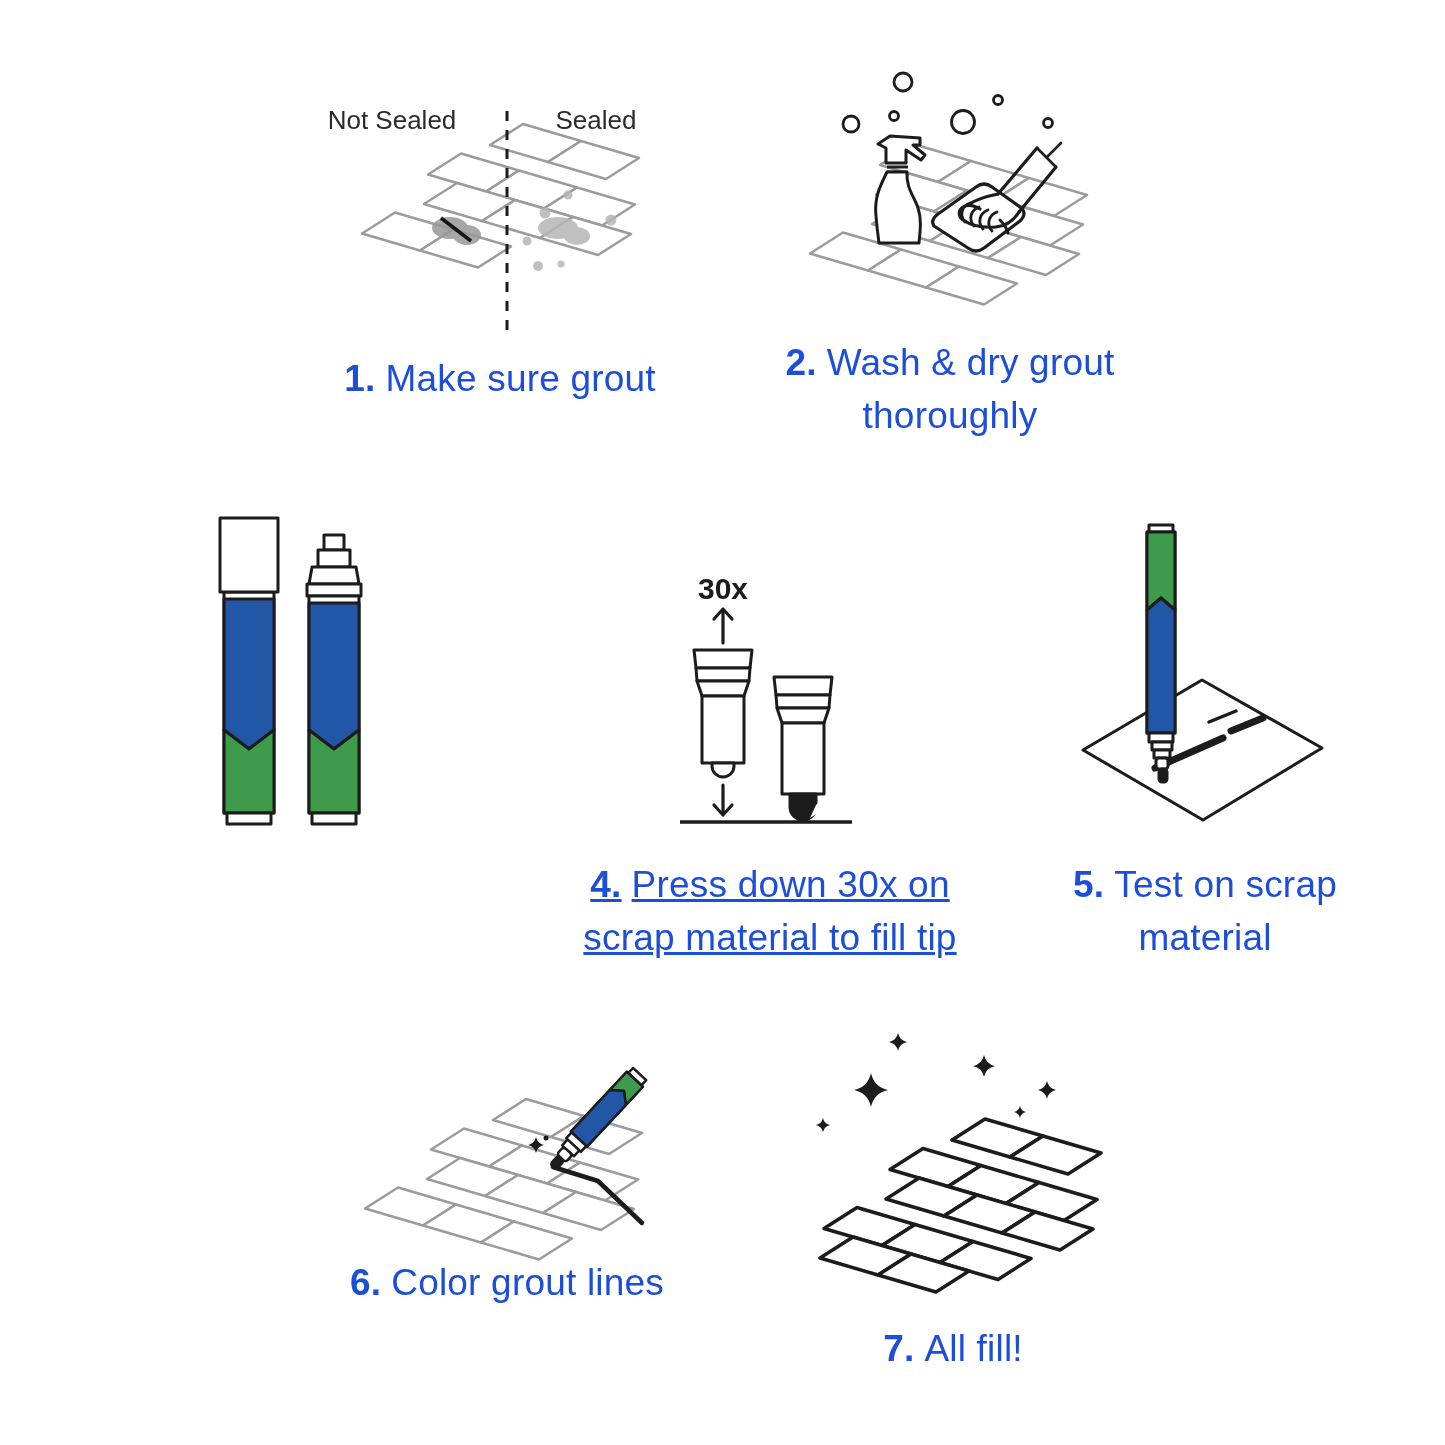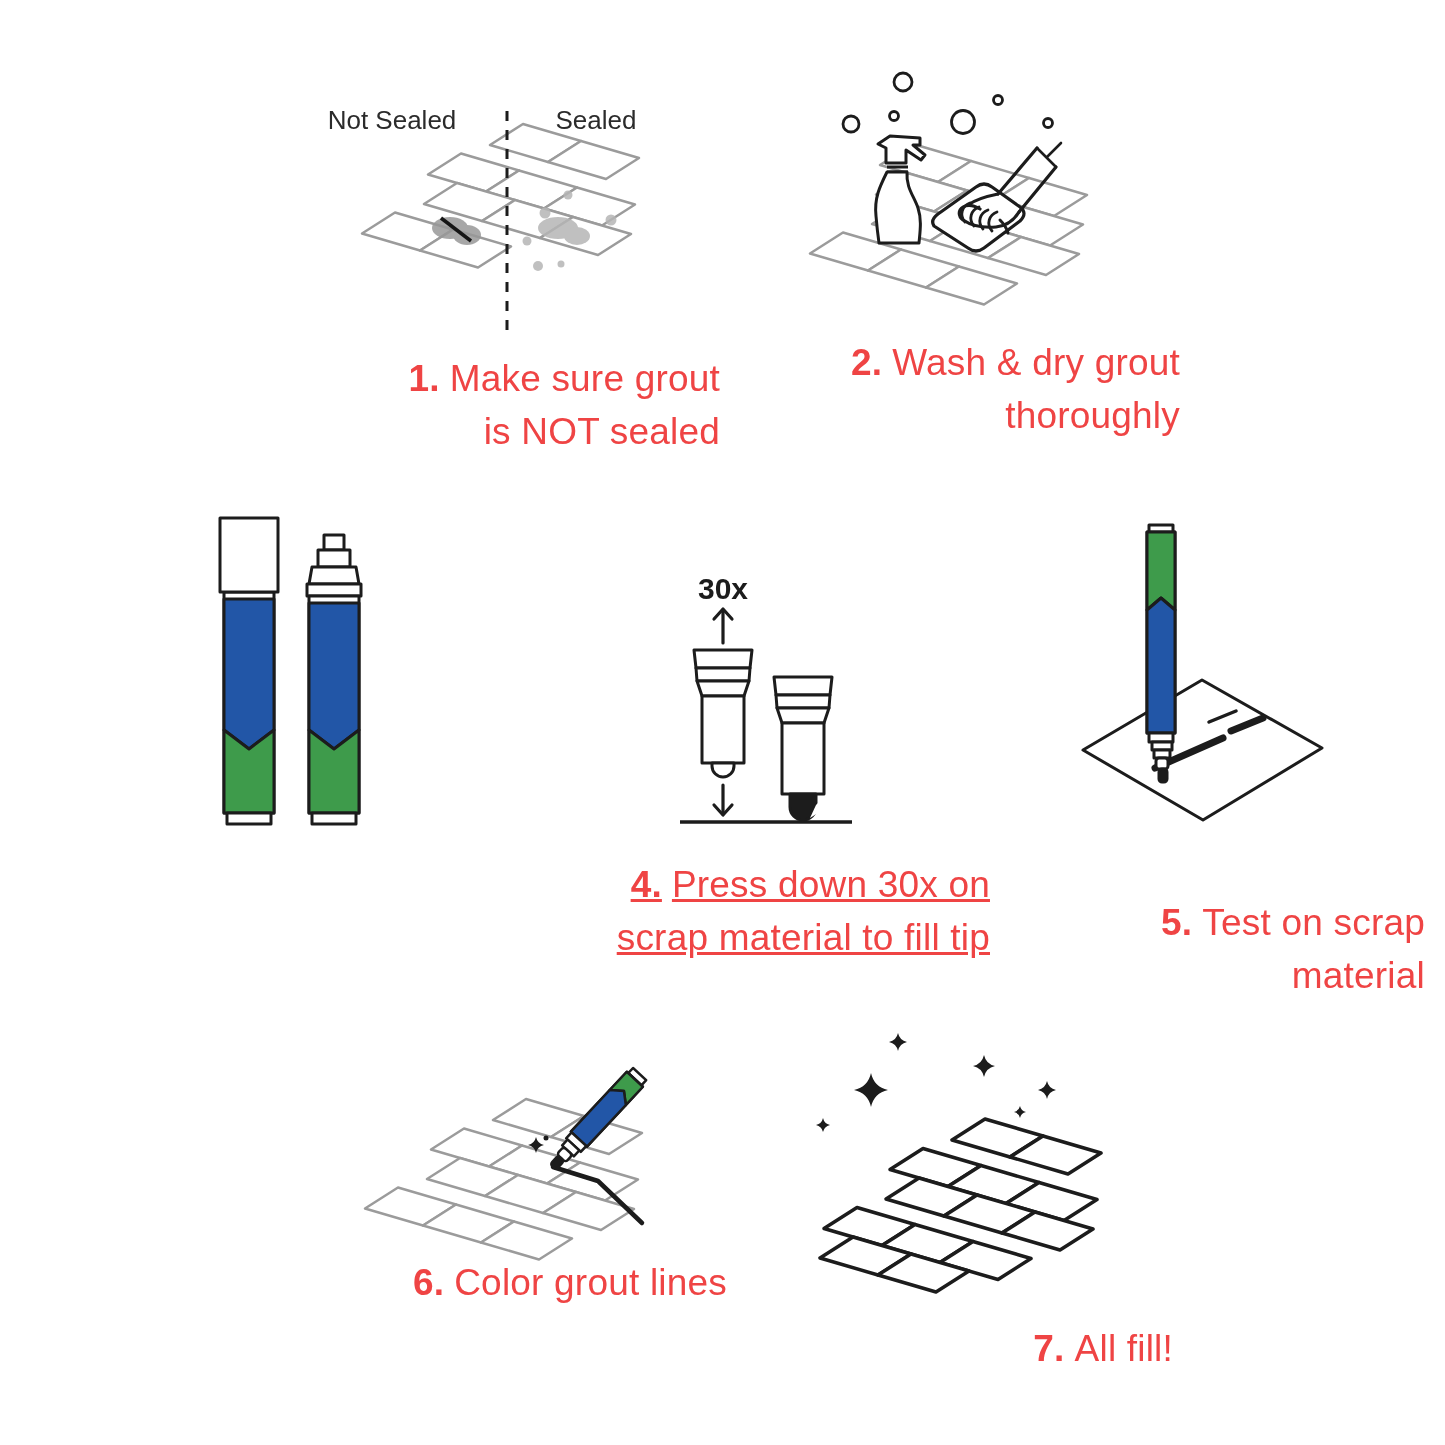--- a/index.html
+++ b/index.html
@@ -2,22 +2,22 @@
 <html><head>
 <meta charset="utf-8">
 <style>
   html,body{margin:0;padding:0;background:#fff;}
   #canvas{
     position:relative;width:1445px;height:1445px;background:#ffffff;
     font-family:"Liberation Sans", sans-serif;color:#1f1f1f;overflow:hidden;border-radius:7px;
   }
   .ill{position:absolute;}
   .caption{
-    position:absolute;text-align:right;font-size:37px;line-height:53px;
-    color:#ef4444;letter-spacing:0.2px;
+    position:absolute;text-align:center;font-size:37px;line-height:53px;
+    color:#1d4ed8;letter-spacing:0.2px;
   }
   .caption .num{font-weight:700;margin-right:10px;}
   svg text{font-family:"Liberation Sans", sans-serif;}
   .lbl{font-size:26px;fill:#2b2b2b;}
   .cnt{font-size:30px;font-weight:700;fill:#1c1c1c;}
 </style>
 </head>
 <body>
 
 <div id="canvas">
@@ -242,35 +242,34 @@
       <path d="M108,13 Q109.62,20.38 117,22 Q109.62,23.62 108,31 Q106.38,23.62 99,22 Q106.38,20.38 108,13 Z"></path>
       <path d="M194,35 Q195.98,44.02 205,46 Q195.98,47.98 194,57 Q192.02,47.98 183,46 Q192.02,44.02 194,35 Z"></path>
       <path d="M257,61 Q258.62,68.38 266,70 Q258.62,71.62 257,79 Q255.38,71.62 248,70 Q255.38,68.38 257,61 Z"></path>
       <path d="M230,86 Q231.08,90.92 236,92 Q231.08,93.08 230,98 Q228.92,93.08 224,92 Q228.92,90.92 230,86 Z"></path>
       <path d="M33,98 Q34.26,103.74 40,105 Q34.26,106.26 33,112 Q31.74,106.26 26,105 Q31.74,103.74 33,98 Z"></path>
     </g>
   </svg>
 
   <div class="caption" style="left:280px;top:352px;width:440px;">
     <div><span class="num">1.</span><span>Make sure grout</span></div>
-    <div>is NOT sealed</div>
   </div>
 
   <div class="caption" style="left:720px;top:336px;width:460px;">
     <div><span class="num">2.</span><span>Wash &amp; dry grout</span></div>
     <div>thoroughly</div>
   </div>
 
 
   <div class="caption" style="left:550px;top:858px;width:440px;text-decoration:underline;">
     <div><span class="num">4.</span><span>Press down 30x on</span></div>
     <div>scrap material to fill tip</div>
   </div>
 
-  <div class="caption" style="left:985px;top:896px;width:440px;">
+  <div class="caption" style="left:985px;top:858px;width:440px;">
     <div><span class="num">5.</span><span>Test on scrap</span></div>
     <div>material</div>
   </div>
 
   <div class="caption" style="left:287px;top:1256px;width:440px;">
     <div><span class="num">6.</span><span>Color grout lines</span></div>
   </div>
 
   <div class="caption" style="left:733px;top:1322px;width:440px;">
     <div><span class="num">7.</span><span>All fill!</span></div>

